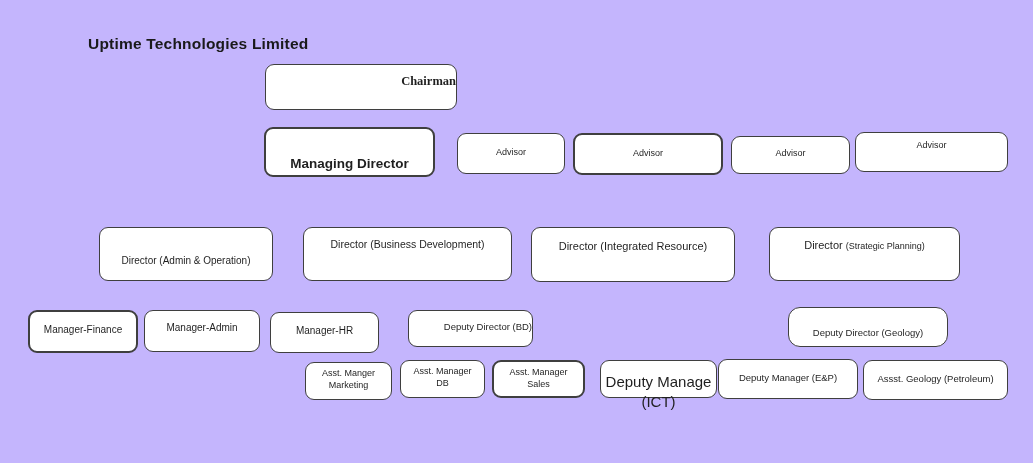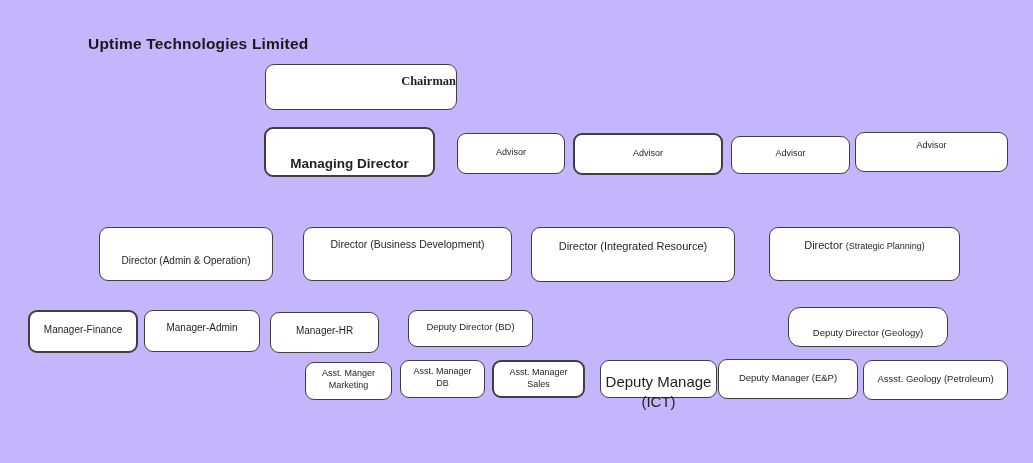--- a/index.html
+++ b/index.html
@@ -52,21 +52,21 @@
       <div class="node" style="left: 573px; top: 133px; width: 150px; height: 42px; font-size: 9px; padding-top: 13px; border-width: 2px; border-color: rgb(63, 63, 63); color: rgb(31, 31, 31);"><span>Advisor</span></div>
       <div class="node" style="left: 731px; top: 136px; width: 119px; height: 38px; font-size: 9px; padding-top: 11px; border-width: 1.5px; border-color: rgb(63, 63, 63); color: rgb(31, 31, 31);"><span>Advisor</span></div>
       <div class="node" style="left: 855px; top: 132px; width: 153px; height: 40px; font-size: 9px; padding-top: 7px; border-width: 1.5px; border-color: rgb(63, 63, 63); color: rgb(31, 31, 31);"><span>Advisor</span></div>
       <div class="node" style="left: 99px; top: 227px; width: 174px; height: 54px; font-size: 10px; padding-top: 26px; border-width: 1.5px; border-color: rgb(63, 63, 63); color: rgb(31, 31, 31);"><span>Director (Admin &amp; Operation)</span></div>
       <div class="node" style="left: 303px; top: 227px; width: 209px; height: 54px; font-size: 10.5px; padding-top: 10px; border-width: 1.5px; border-color: rgb(63, 63, 63); color: rgb(31, 31, 31);"><span>Director (Business Development)</span></div>
       <div class="node" style="left: 531px; top: 227px; width: 204px; height: 55px; font-size: 11px; padding-top: 11px; border-width: 1.5px; border-color: rgb(63, 63, 63); color: rgb(31, 31, 31);"><span>Director (Integrated Resource)</span></div>
       <div class="node" style="left: 769px; top: 227px; width: 191px; height: 54px; font-size: 11px; padding-top: 10px; border-width: 1.5px; border-color: rgb(63, 63, 63); color: rgb(31, 31, 31);"><span>Director </span><span class="sub" style="font-size: 9px;">(Strategic Planning)</span></div>
       <div class="node" style="left: 28px; top: 310px; width: 110px; height: 43px; font-size: 10px; padding-top: 11px; border-width: 2px; border-color: rgb(63, 63, 63); color: rgb(31, 31, 31);"><span>Manager-Finance</span></div>
       <div class="node" style="left: 144px; top: 310px; width: 116px; height: 42px; font-size: 10px; padding-top: 10px; border-width: 1.5px; border-color: rgb(63, 63, 63); color: rgb(31, 31, 31);"><span>Manager-Admin</span></div>
       <div class="node" style="left: 258px; top: 312px; width: 109px; height: 41px; font-size: 10px; padding-top: 11px; border-width: 1.5px; border-color: rgb(63, 63, 63); color: rgb(31, 31, 31); margin-left: 12px;"><span>Manager-HR</span></div>
-      <div class="node" style="left: 408px; top: 310px; width: 125px; height: 37px; font-size: 9.5px; padding-top: 10px; border-width: 1.5px; border-color: rgb(63, 63, 63); color: rgb(31, 31, 31);"><span>Deputy Director (BD)</span></div>
+      <div class="node" style="left: 408px; top: 310px; width: 125px; height: 37px; font-size: 9.5px; padding-top: 10px; border-width: 1.5px; border-color: rgb(63, 63, 63); color: rgb(31, 31, 31); text-align: right;"><span>Deputy Director (BD)</span></div>
       <div class="node" style="left: 788px; top: 307px; width: 160px; height: 40px; font-size: 9.5px; padding-top: 19px; border-width: 1.5px; border-color: rgb(63, 63, 63); color: rgb(31, 31, 31); border-radius: 12px;"><span>Deputy Director (Geology)</span></div>
       <div class="node" style="left: 305px; top: 362px; width: 87px; height: 38px; font-size: 9px; padding-top: 5px; border-width: 1.5px; border-color: rgb(63, 63, 63); color: rgb(31, 31, 31);"><span>Asst. Manger
 Marketing</span></div>
       <div class="node" style="left: 400px; top: 360px; width: 85px; height: 38px; font-size: 9px; padding-top: 5px; border-width: 1.5px; border-color: rgb(63, 63, 63); color: rgb(31, 31, 31);"><span>Asst. Manager
 DB</span></div>
       <div class="node" style="left: 492px; top: 360px; width: 93px; height: 38px; font-size: 9px; padding-top: 5px; border-width: 2px; border-color: rgb(63, 63, 63); color: rgb(31, 31, 31);"><span>Asst. Manager
 Sales</span></div>
       <div class="node" style="left: 600px; top: 360px; width: 117px; height: 38px; font-size: 15px; padding-top: 11px; border-width: 1.5px; border-color: rgb(63, 63, 63); color: rgb(31, 31, 31);"><span>Deputy Manage (ICT)</span></div>
       <div class="node" style="left: 718px; top: 359px; width: 140px; height: 40px; font-size: 9.5px; padding-top: 12px; border-width: 1.5px; border-color: rgb(63, 63, 63); color: rgb(31, 31, 31);"><span>Deputy Manager (E&amp;P)</span></div>
       <div class="node" style="left: 863px; top: 360px; width: 145px; height: 40px; font-size: 9.5px; padding-top: 12px; border-width: 1.5px; border-color: rgb(63, 63, 63); color: rgb(31, 31, 31);"><span>Assst. Geology (Petroleum)</span></div>

